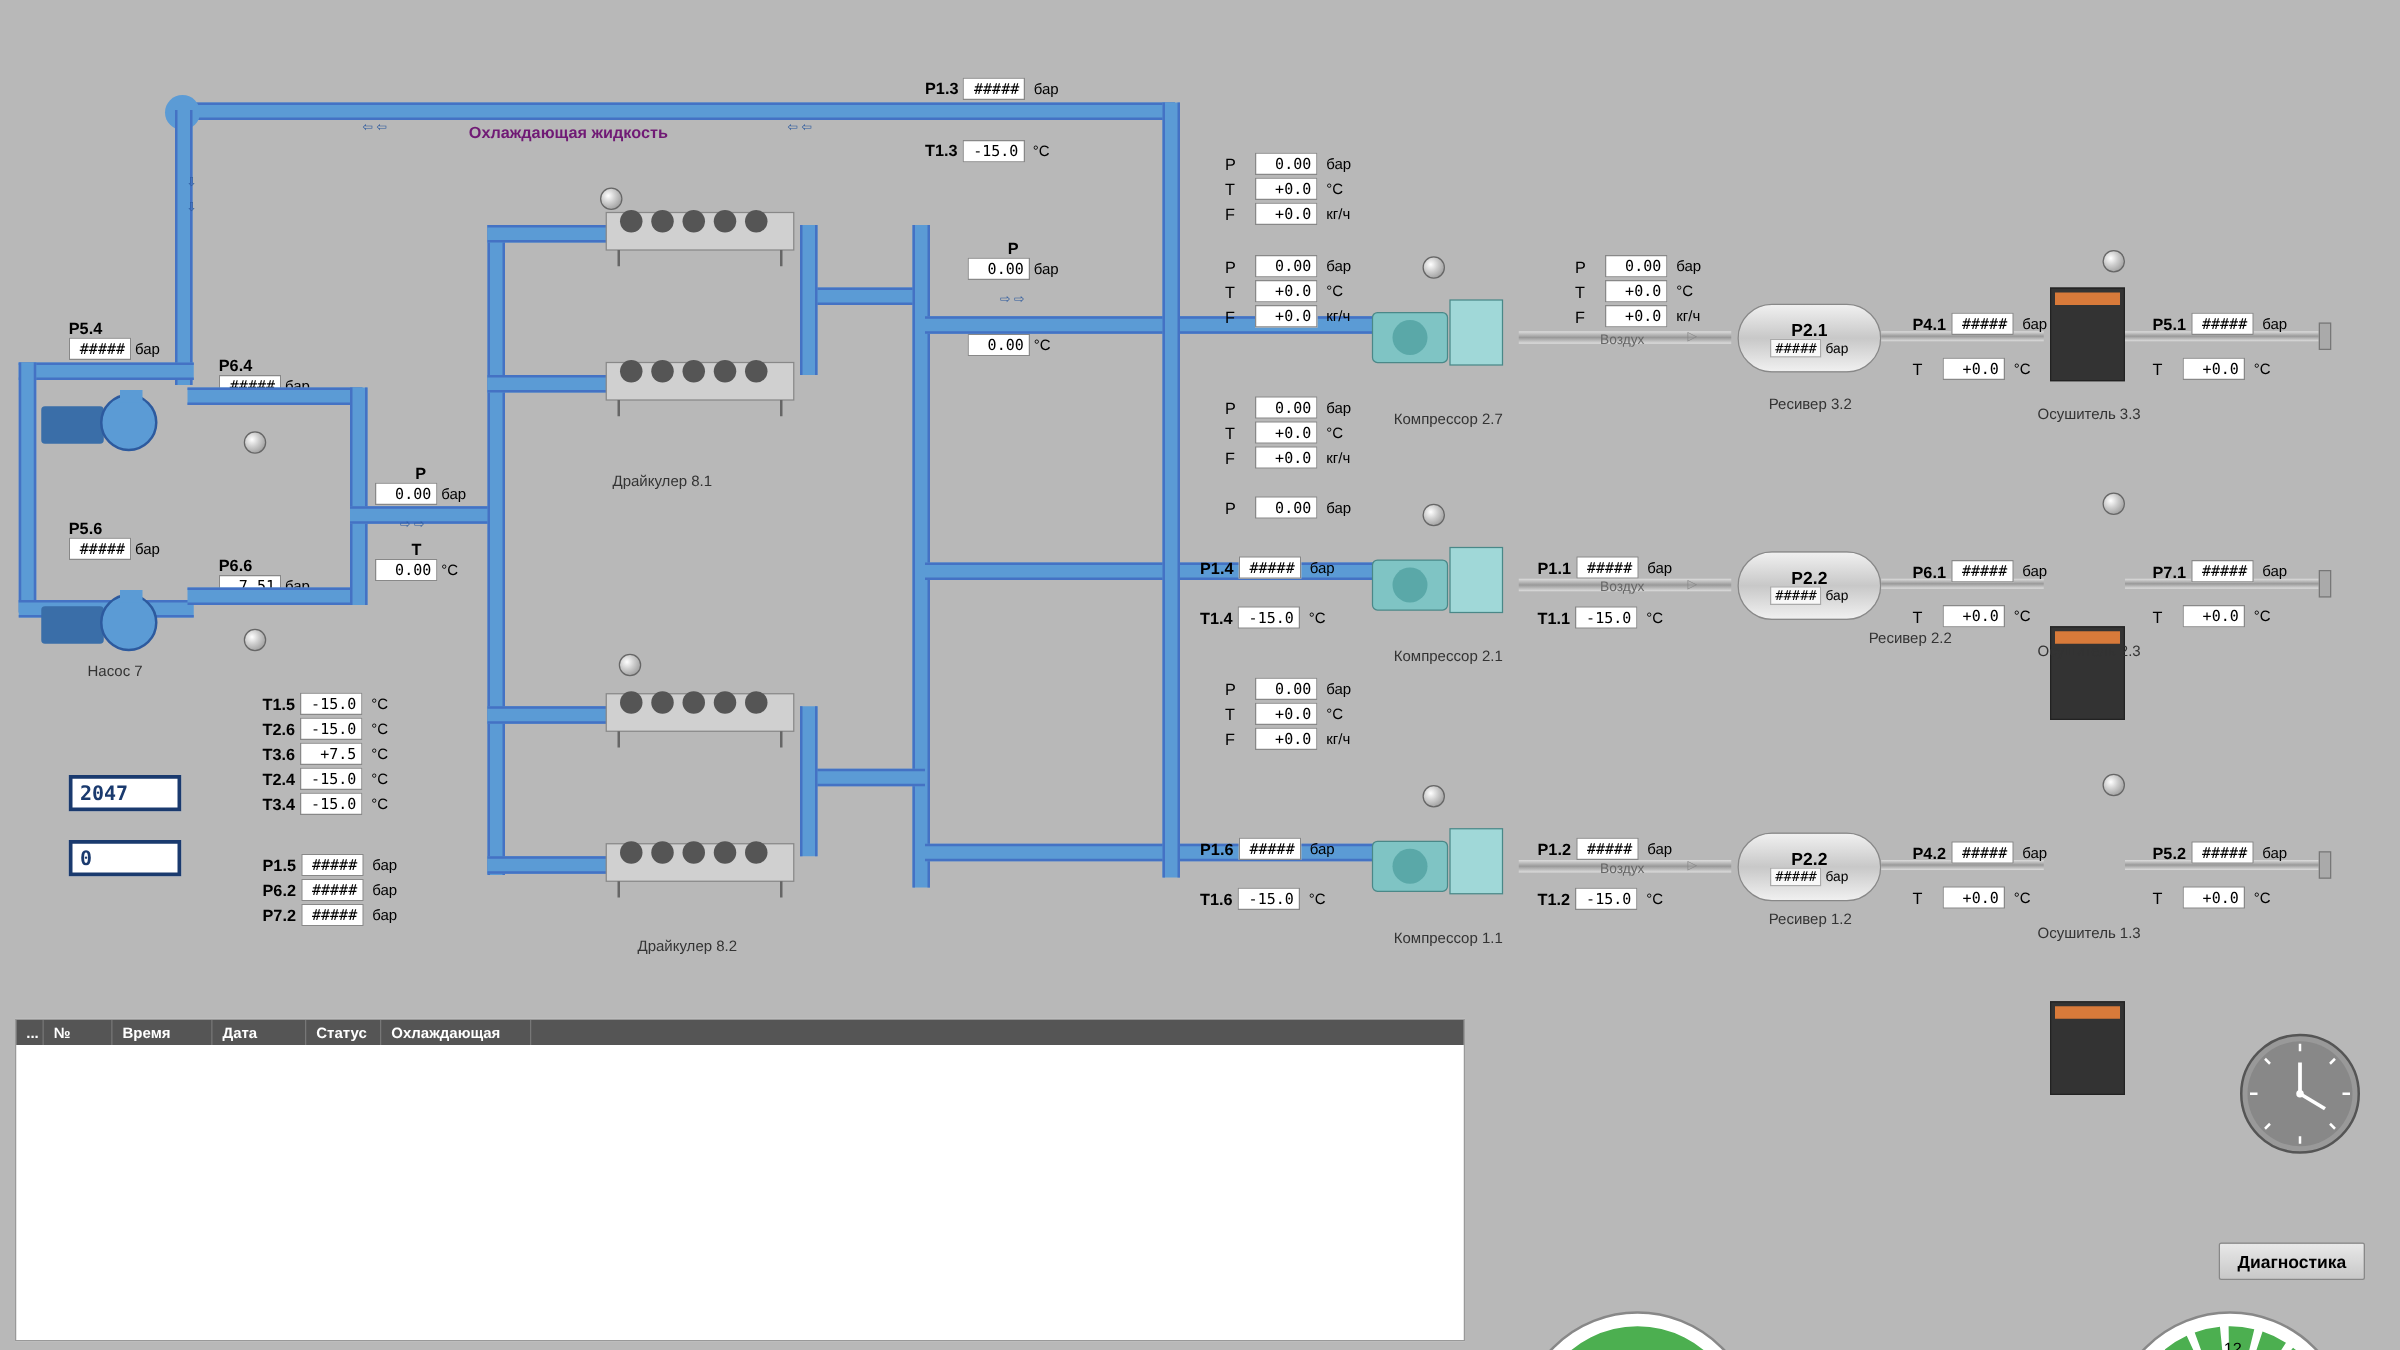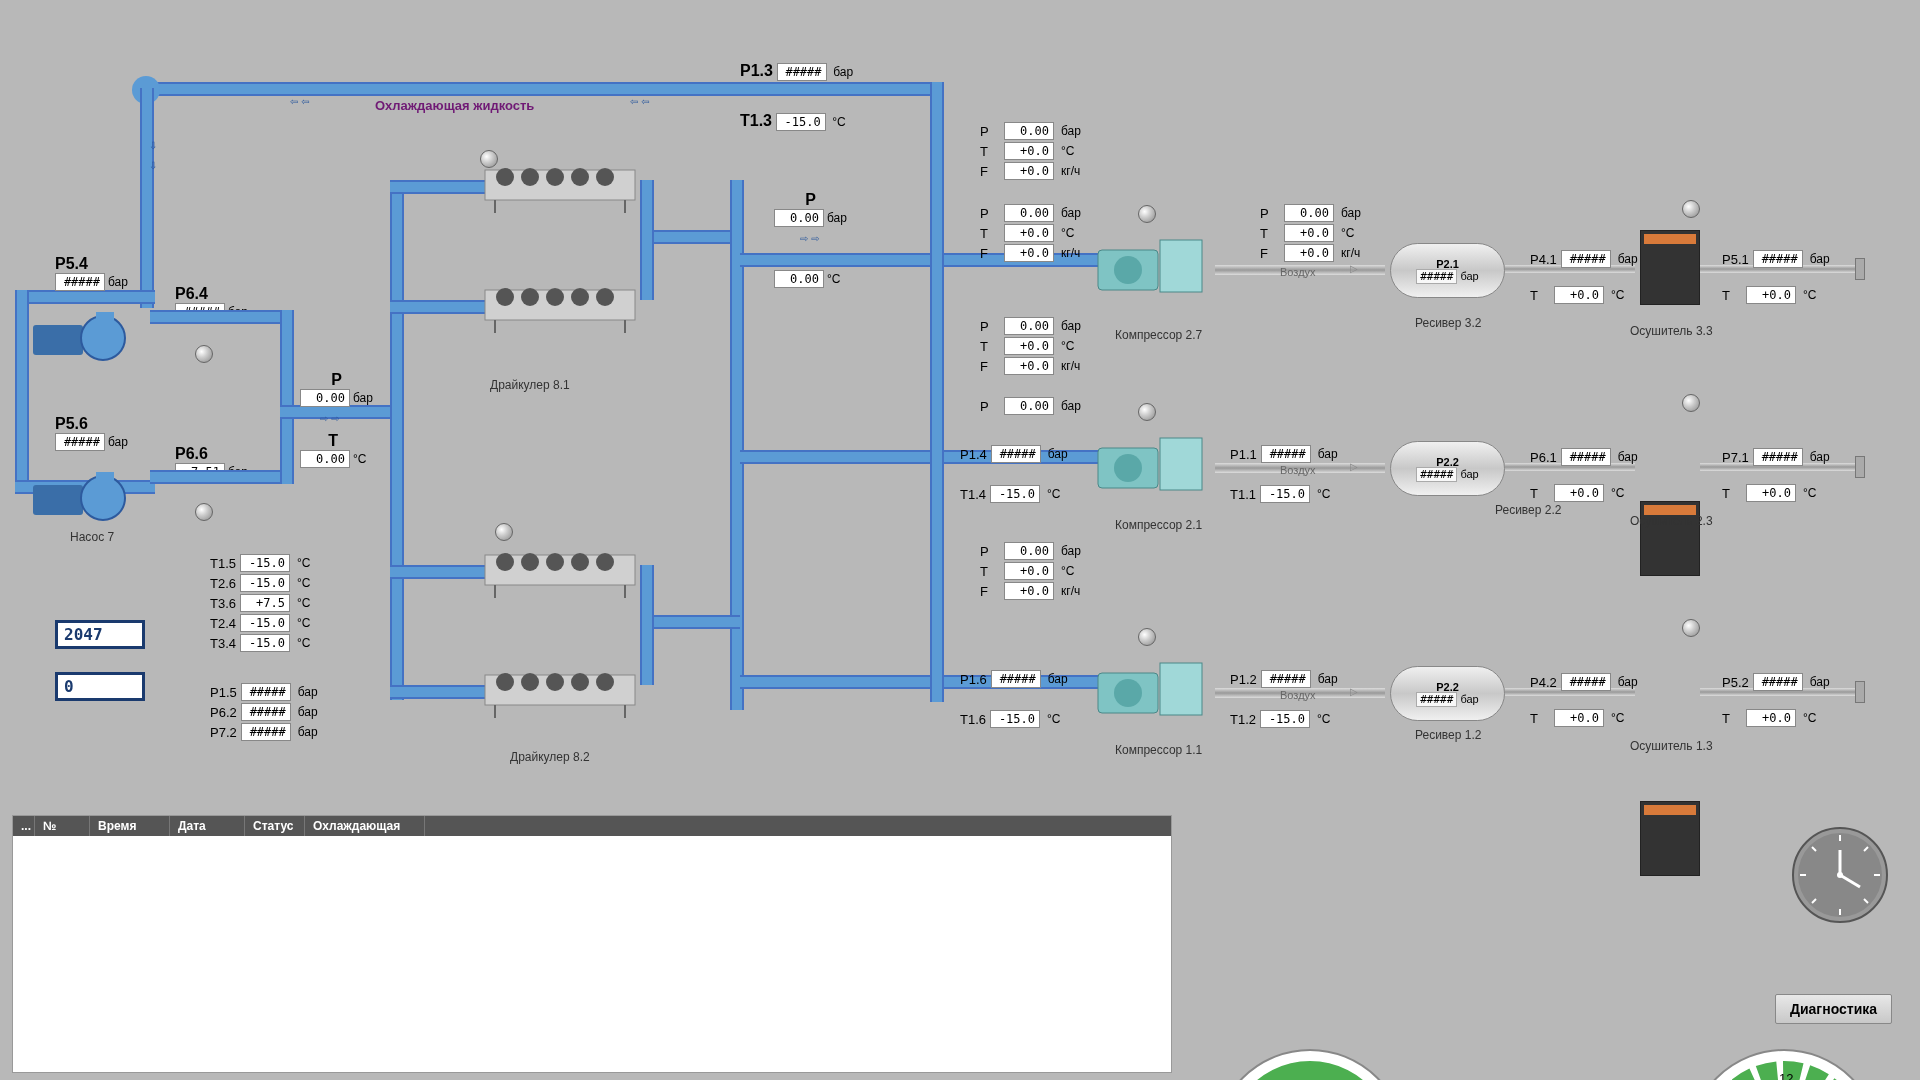--- a/index.html
+++ b/index.html
@@ -1,23 +1,23 @@
 <!DOCTYPE html>
 <html><head>
 <meta charset="utf-8">
 <style>
 *{box-sizing:border-box;margin:0;padding:0;font-family:Arial,sans-serif}
 body{background:#b8b8b8;width:1920px;height:1080px;position:relative;overflow:hidden;font-size:13px}
 .abs{position:absolute}
-.lbl{font-size:16px;font-weight:bold;color:#000}
+.lbl{font-size:13px;font-weight:bold;color:#000}
 .vbox{display:inline-block;background:#fff;border:1px solid #888;padding:1px 4px;font-size:12px;min-width:50px;text-align:right;font-family:monospace}
 .unit{font-size:12px;margin-left:3px}
 .measurement{display:flex;align-items:center;gap:4px;margin:2px 0;white-space:nowrap}
 .measurement .mlbl{width:20px;font-size:13px}
-.measurement .mlbl2{font-size:13px;font-weight:normal}
+.measurement .mlbl2{font-size:13px;font-weight:bold}
 .eq-label{font-size:12px;color:#333;text-align:center}
 .pipe-h{position:absolute;background:#5b9bd5;height:14px;border-top:2px solid #4472c4;border-bottom:2px solid #4472c4}
 .pipe-v{position:absolute;background:#5b9bd5;width:14px;border-left:2px solid #4472c4;border-right:2px solid #4472c4}
 .pipe-corner{position:absolute;width:28px;height:28px;background:#5b9bd5;border-radius:14px}
 .drycooler{width:160px;height:60px}
 .compressor{width:120px;height:70px}
 .pump{width:110px;height:65px}
 .receiver{width:115px;height:55px;background:linear-gradient(#f0f0f0,#c8c8c8,#f0f0f0);border:1px solid #888;border-radius:28px 28px 28px 28px;display:flex;flex-direction:column;align-items:center;justify-content:center;font-size:11px}
 .dryer{width:60px;height:75px;background:#333;border:1px solid #222;position:relative}
 .dryer::before{content:"";position:absolute;top:3px;left:3px;right:3px;height:10px;background:#d87a3a}
@@ -25,21 +25,21 @@
 .inp{background:#fff;border:3px solid #1a3a6e;padding:2px 6px;font-family:monospace;font-size:16px;font-weight:bold;color:#1a3a6e;width:90px}
 .alarm-table{background:#fff;border:1px solid #999}
 .alarm-header{background:#555;color:#fff;display:flex;font-size:12px;font-weight:bold}
 .alarm-header div{padding:3px 8px;border-right:1px solid #777}
 .gauge{width:200px;height:200px;position:relative}
 .clock{width:100px;height:100px}
 .diag-btn{background:linear-gradient(#e8e8e8,#c8c8c8);border:1px solid #888;padding:6px 14px;font-size:14px;font-weight:bold;cursor:pointer;border-radius:2px}
 .arrow{font-size:10px;color:#2d5a9e}
 .coolant-label{font-size:13px;font-weight:bold;color:#701a75}
 .air-label{font-size:11px;color:#666}
-.receiver .rlbl{font-weight:bold;font-size:11px}
+.receiver .rlbl{font-weight:bold;font-size:14px}
 .receiver .rval{background:#f8f8f8;border:1px solid #aaa;padding:0 3px;font-size:11px;font-family:monospace}
 </style>
 </head>
 <body>
 
 
 
 
 <div class="pipe-h" style="left:140px;top:82px;width:800px"></div>
 <div class="pipe-corner" style="left:132px;top:76px"></div>

